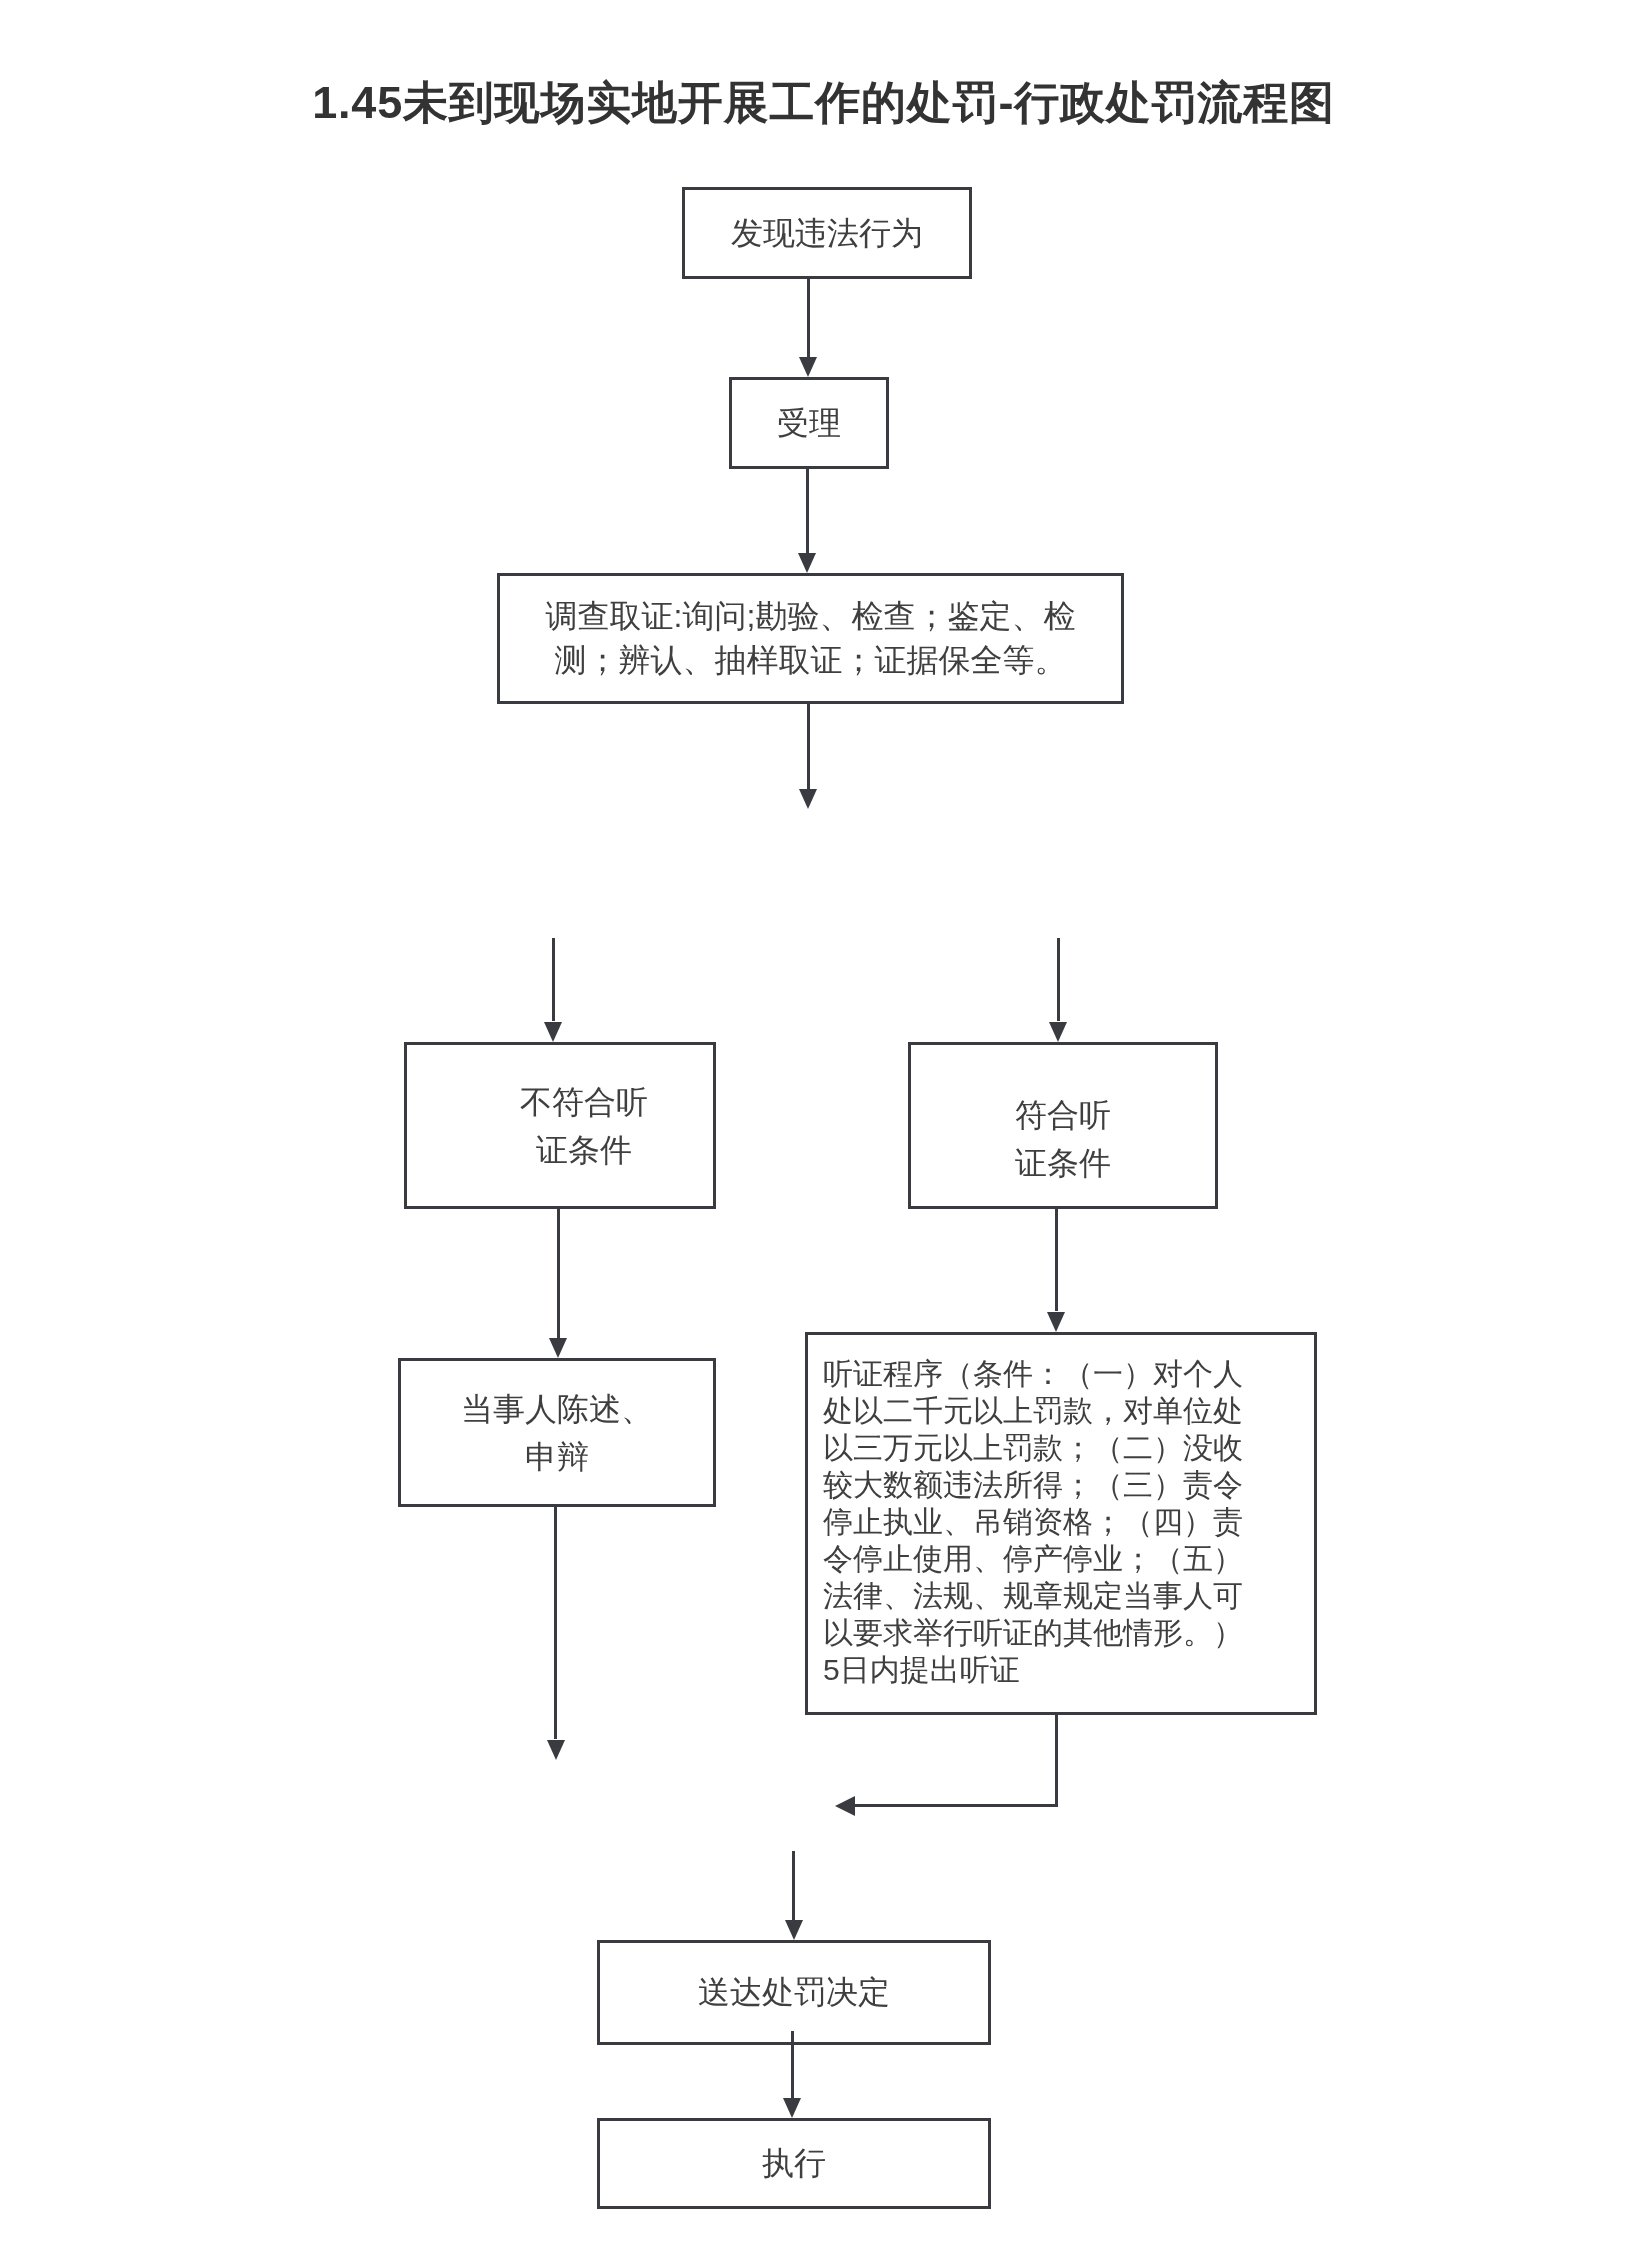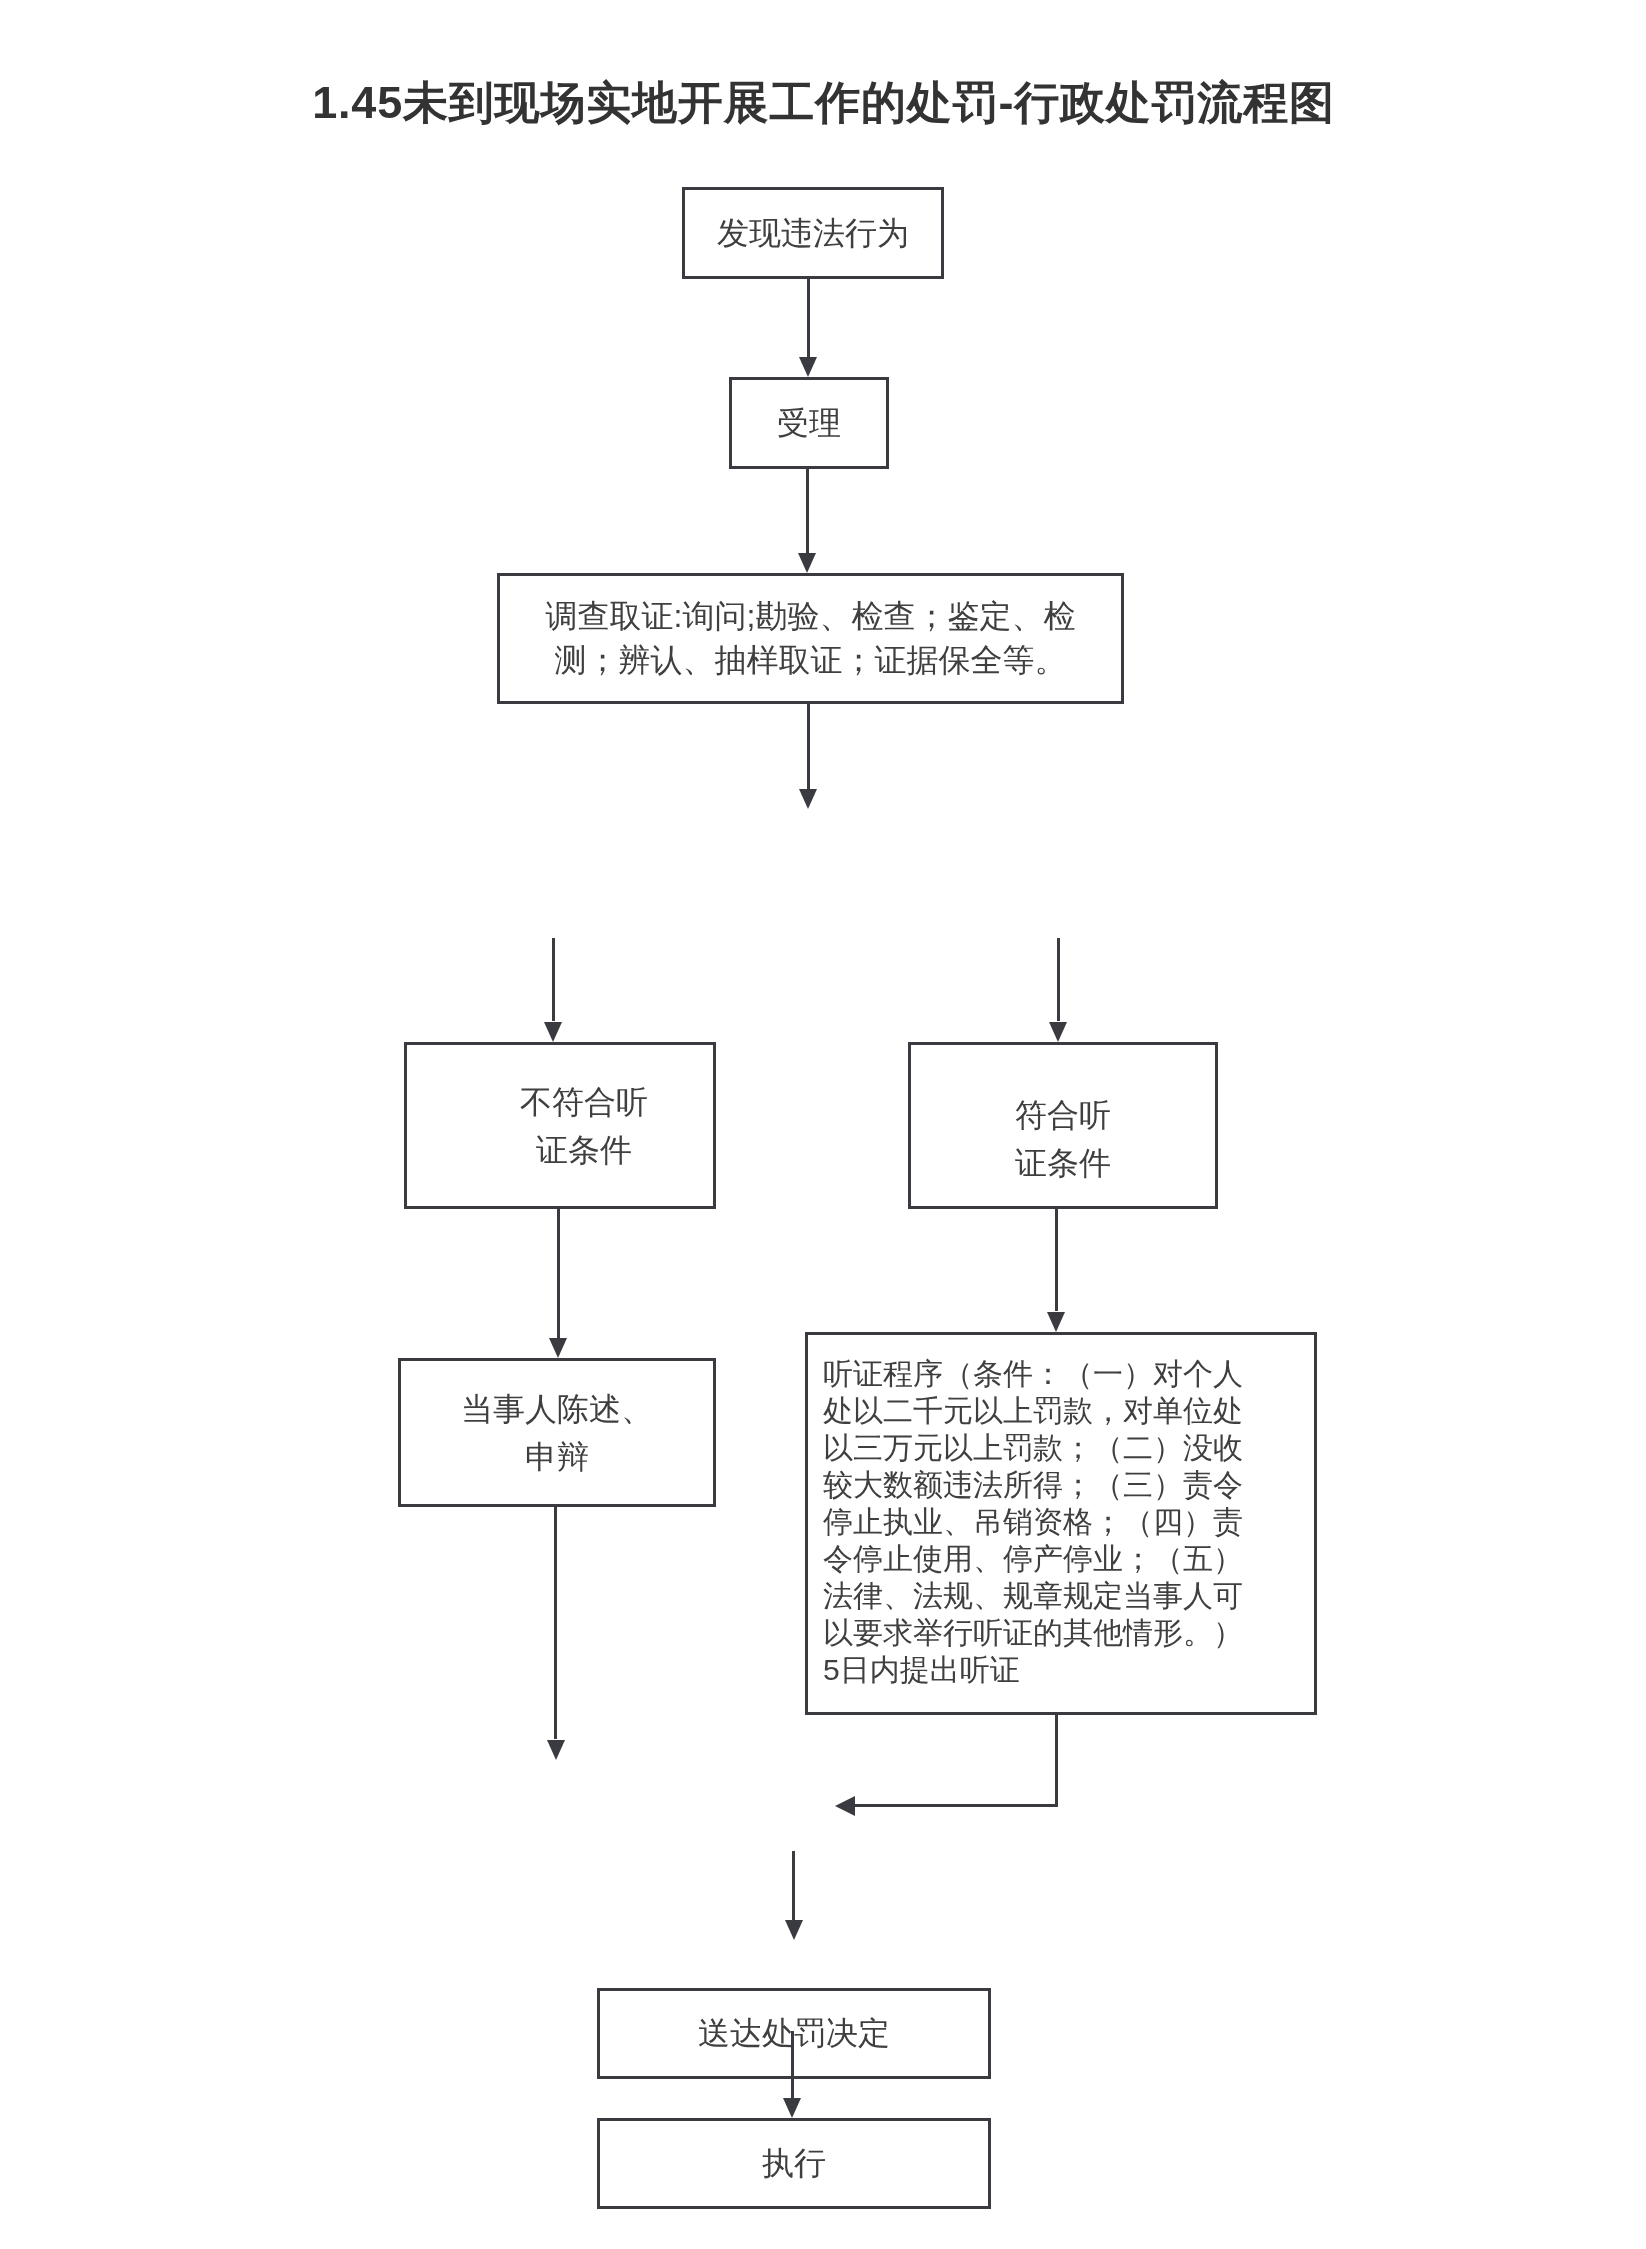--- a/index.html
+++ b/index.html
@@ -40,38 +40,38 @@
   }
   .node-label{
     display:block;
     white-space:pre-line;
     text-align:center;
     color:var(--text);
     font-size:32px;
     line-height:1.4;
   }
   
-  .n-discover   {left:682px;  top:187px;  width:262px; height:92px;}
+  .n-discover   {left:682px;  top:187px;  width:290px; height:92px;}
   .n-accept     {left:729px;  top:377px;  width:160px; height:92px;}
   .n-investigate{left:497px;  top:573px;  width:627px; height:131px;}
   .n-investigate .node-label{line-height:1.35;}
   .n-notice     {left:484px;  top:809px;  width:654px; height:129px;}
   .n-notice .node-label{line-height:1.35;}
   .n-nohearing  {left:404px;  top:1042px; width:312px; height:167px;}
   .n-nohearing .node-label{line-height:1.5;margin-left:48px;}
   .n-hearingok  {left:908px; top:1042px; width:310px; height:167px;}
   .n-hearingok .node-label{line-height:1.5;margin-top:27px;}
   .n-statement  {left:398px;  top:1358px; width:318px; height:149px;}
   .n-statement .node-label{line-height:1.5;}
   .n-hearingproc{left:805px;  top:1332px; width:512px; height:383px;
                  align-items:flex-start; justify-content:flex-start;
                  padding:20px 15px;}
   .n-hearingproc .node-label{text-align:left; font-size:30px; line-height:37px;}
   .n-decision   {left:442px;  top:1760px; width:393px; height:91px;}
-  .n-deliver    {left:597px;  top:1940px; width:394px; height:91px;margin-top:48px;}
+  .n-deliver    {left:597px;  top:1940px; width:394px; height:105px;}
   .n-execute    {left:597px;  top:2118px; width:394px; height:91px;}
 
   
   .vline,.hline{position:absolute;background:var(--line);}
   .vline{width:3.3px;}
   .hline{height:3.3px;}
   .arrow-down{
     position:absolute;width:0;height:0;
     border-left:9.2px solid transparent;
     border-right:9.2px solid transparent;

